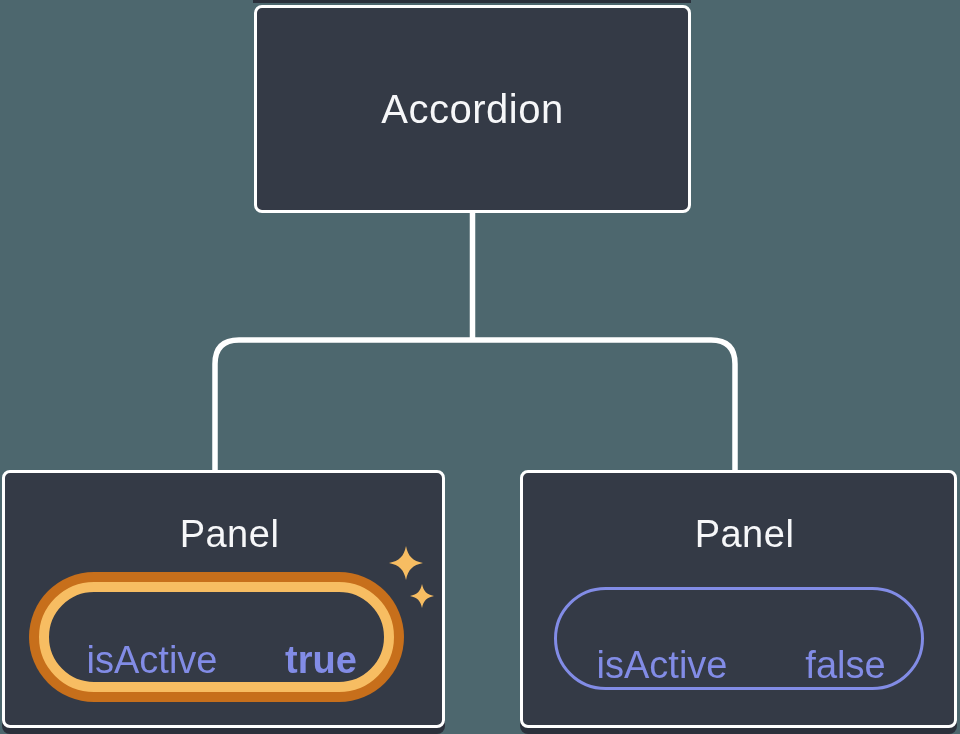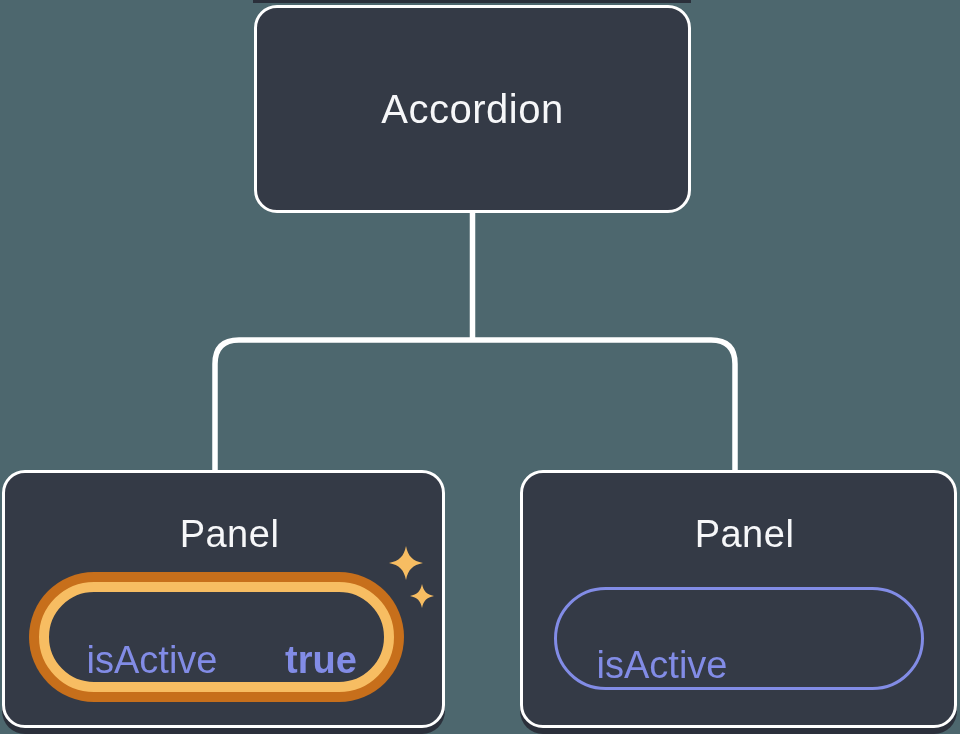--- a/index.html
+++ b/index.html
@@ -22,21 +22,21 @@
 
   .connector {
     position: absolute;
     left: 0; top: 0;
   }
 
   .node {
     position: absolute;
     background: var(--node-fill, #343A46);
     border: 3.5px solid var(--node-border, #FFFFFF);
-    border-radius: 23px;
+    border-radius: 8px;
     box-sizing: border-box;
   }
   #node-accordion {
     left: 254px; top: 5px;
     width: 437px; height: 208px;
     display: flex; align-items: center; justify-content: center;
   }
   #node-panel-left {
     left: 2px; top: 470px;
     width: 443px; height: 258px;
@@ -139,16 +139,17 @@
       <path fill="#F7BD62" transform="translate(50,61)" d="M0 -12 C1.5 -4.7 4.7 -1.5 12 0 C4.7 1.5 1.5 4.7 0 12 C-1.5 4.7 -4.7 1.5 -12 0 C-4.7 -1.5 -1.5 -4.7 0 -12 Z"></path>
     </svg>
   </div>
 
   <div class="node" id="node-panel-right">
     <div class="node-label panel-label">Panel</div>
 
     <div class="pill pill-normal">
       <div class="cell cell-key">isActive</div>
       <div class="divider"></div>
+      <div class="cell grow">false</div>
     </div>
   </div>
 
 </div>
 
 </body></html>

